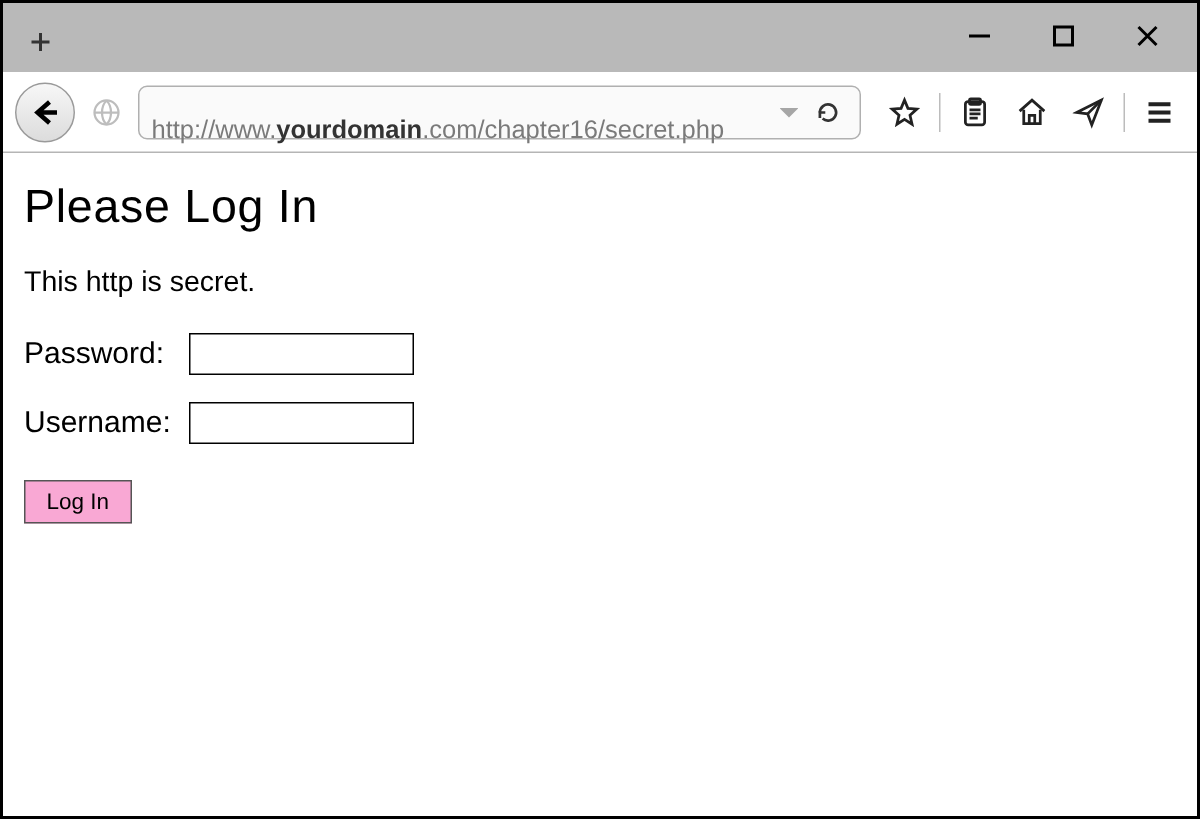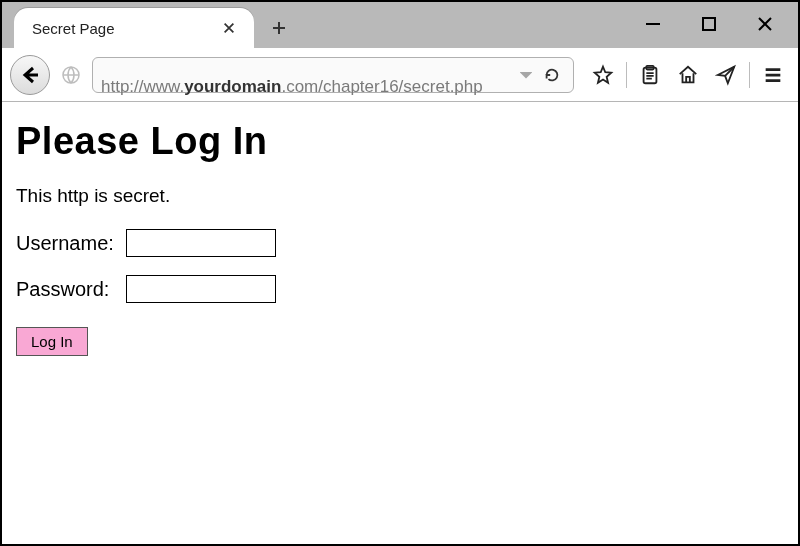--- a/index.html
+++ b/index.html
@@ -135,22 +135,22 @@
   .tool-icon svg{width:22px;height:22px;stroke:#222;stroke-width:2;fill:none;}
   .vsep { width:1px;height:26px;background:#bcbcbc;margin:0 2px; }
 
   
   .content {
     padding:10px 14px;
     font-size:19px;
     color:#000;
   }
   .content h1 {
-    font-size:38px;
-    font-weight:700;
+    font-size:31px;
+    font-weight:400;
     margin:8px 0 22px 0;
     letter-spacing:0.5px;
   }
   .content p { margin:0 0 22px 0; }
   .formrow {
     display:flex;
     align-items:center;
     margin-bottom:18px;
   }
   .formrow label {
@@ -172,28 +172,20 @@
     font-size:15px;
     background:#f9a8d4;
     border:1px solid #555;
     cursor:pointer;
   }
 </style>
 </head>
 <body>
 
 <div class="titlebar">
-  <div class="tab">
-    <span class="tab-title">Secret Page</span>
-    <span class="tab-close">
-      <svg viewBox="0 0 16 16">
-          <path d="M3 3 L13 13 M13 3 L3 13"></path>
-        </svg>
-    </span>
-  </div>
   <div class="newtab">
     <svg viewBox="0 0 16 16">
         <path d="M8 2 V14 M2 8 H14"></path>
       </svg>
   </div>
   <div class="win-controls">
     <div class="win-btn">
       <svg viewBox="0 0 18 18">
           <path d="M2 9 H16"></path>
         </svg>
@@ -273,22 +265,22 @@
         </svg>
     </div>
   </div>
 </div>
 
 <div class="content">
   <h1>Please Log In</h1>
   <p>This http is secret.</p>
 
   <div class="formrow">
+    <label>Password:</label>
+    <input type="password" value="" style="">
+  </div>
+  <div class="formrow">
     <label>Username:</label>
     <input type="text" value="" style="">
   </div>
-  <div class="formrow">
-    <label>Password:</label>
-    <input type="password" value="" style="">
-  </div>
 
   <button class="login-btn">Log In</button>
 </div>
 
 </body></html>

